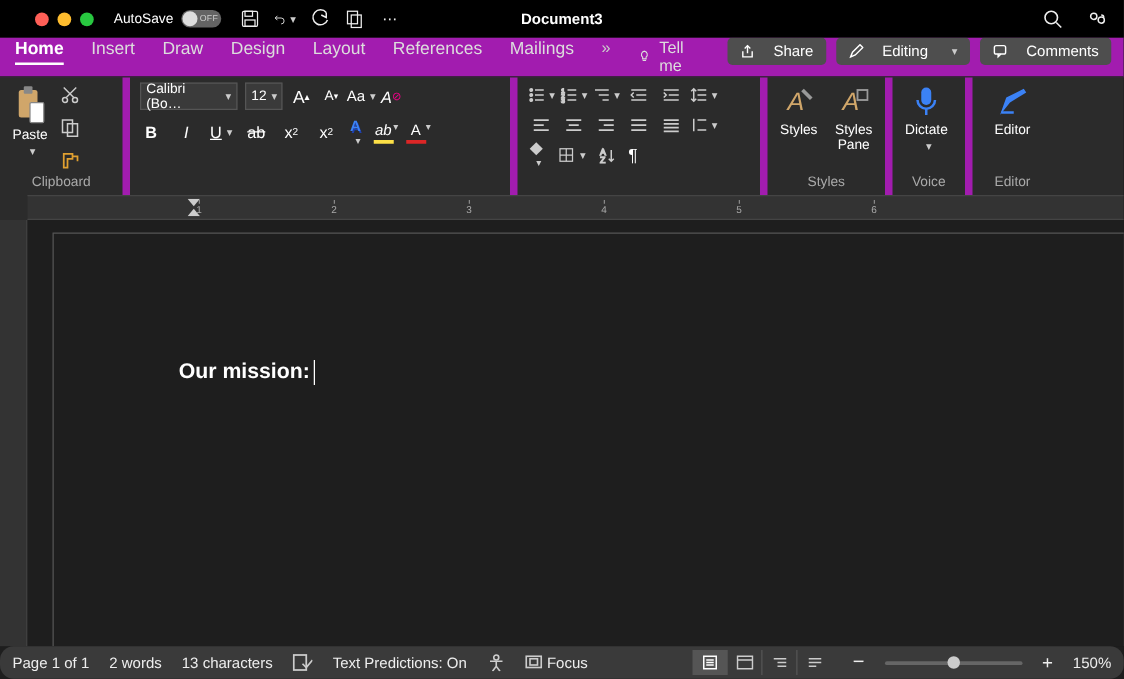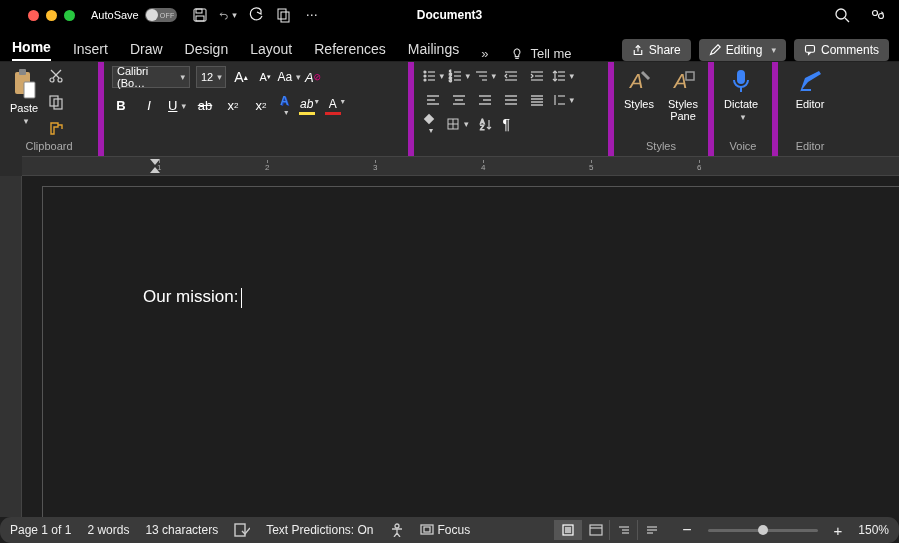--- a/index.html
+++ b/index.html
@@ -9,25 +9,25 @@
 .traffic span { width:11px; height:11px; border-radius:50%; }
 .traffic .r{background:#ff5f57;} .traffic .y{background:#febc2e;} .traffic .g{background:#28c840;}
 .autosave { margin-left:16px; font-size:11px; color:#fff; display:flex; align-items:center; gap:6px; }
 .switch { width:32px; height:14px; background:#646464; border-radius:7px; position:relative; display:flex; align-items:center; }
 .switch .knob { width:12px; height:12px; border-radius:50%; background:#ddd; position:absolute; left:1px; }
 .switch .off { font-size:7px; color:#ccc; margin-left:15px; letter-spacing:.3px;}
 .qat { display:flex; gap:10px; margin-left:14px; align-items:center; }
 .qat-btn { width:18px; height:18px; display:flex; align-items:center; justify-content:center; cursor:pointer; color:#eee;}
 .doc-title { position:absolute; left:50%; transform:translateX(-50%); font-size:12px; font-weight:600; }
 .title-right { position:absolute; right:12px; display:flex; gap:18px; }
-.tabbar { height:32px; background:#000000; display:flex; align-items:flex-end; padding-left:12px; gap:22px; border-bottom:1px solid #222;}
+.tabbar { height:32px; background:#a21caf; display:flex; align-items:flex-start; padding-left:12px; gap:22px; border-bottom:1px solid #222;}
 .tab { font-size:14px; color:#ddd; cursor:pointer; padding-bottom:4px; }
 .tab.active { color:#fff; font-weight:600; border-bottom:2px solid #fff; }
 .tab-right { margin-left:auto; display:flex; gap:8px; padding-right:10px; align-items:center;}
-.action-btn { background:#4e4e4e; border-radius:4px; padding:4px 10px; font-size:12px; display:flex; align-items:center; gap:5px; cursor:pointer;}
+.action-btn { background:#4e4e4e; border-radius:4px; padding:4px 10px; font-size:12px; display:flex; align-items:center; gap:15px; cursor:pointer;}
 .tellme { display:flex; align-items:center; gap:6px; font-size:13px; color:#ddd;}
 .ribbon { height:94px; background:#2b2b2b; display:flex; }
 .group { border-right:6px solid #a21caf; padding:4px 8px 2px 8px; display:flex; flex-direction:column; justify-content:space-between; height:100%; }
 .group-label { font-size:11px; color:#aaa; text-align:center; padding-top:2px; padding-bottom:2px;}
 .group-body { display:flex; gap:6px; align-items:flex-start; flex:1;}
 .big-btn { display:flex; flex-direction:column; align-items:center; gap:2px; cursor:pointer; padding:2px;}
 .big-btn span.lbl { font-size:11px; }
 .mini-stack { display:flex; flex-direction:column; gap:6px; }
 .mini-btn { width:20px; height:20px; display:flex; align-items:center; justify-content:center; cursor:pointer; color:#eee;}
 .font-row { display:flex; gap:6px; align-items:center;}
@@ -36,21 +36,21 @@
 .drop { font-size:9px; margin-left:4px; color:#ccc;}
 .btn-row { display:flex; gap:10px; align-items:center; margin-top:6px;}
 .fmt-btn { width:18px; height:18px; display:flex; align-items:center; justify-content:center; cursor:pointer; font-size:13px;}
 .color-swatch { display:flex; flex-direction:column; align-items:center; cursor:pointer;}
 .color-bar { width:16px; height:3px; margin-top:1px;}
 .para-grid { display:grid; grid-template-columns:repeat(6,22px); grid-auto-rows:20px; gap:4px;}
 .p-btn { display:flex; align-items:center; justify-content:center; cursor:pointer;}
 .ruler-area { height:20px; background:#2b2b2b; position:relative; display:flex;}
 .vruler { width:22px; background:#2b2b2b; }
 .hruler { flex:1; background:#333; border-top:1px solid #444; border-bottom:1px solid #444; position:relative; font-size:8px; color:#aaa; overflow:hidden;}
-.canvas-wrap { position:absolute; top:176px; left:0; right:0; bottom:26px; background:#1e1e1e; display:flex;}
+.canvas-wrap { position:absolute; top:176px; left:0; right:0; bottom:26px; background:#1e1e1e; display:flex;font-weight:bold;}
 .vruler-side { width:22px; background:#333; border-right:1px solid #444;}
 .doc-scroll { flex:1; background:#1e1e1e; position:relative; overflow:hidden;}
 .page { position:absolute; left:20px; top:10px; width:858px; height:900px; background:#1e1e1e; border:1px solid #555;}
 .content { position:absolute; left:100px; top:100px; font-size:17px; color:#fff;}
 .cursor { display:inline-block; width:1px; height:20px; background:#fff; margin-left:3px; vertical-align:middle; animation:blink 1s infinite;}
 @keyframes blink {50%{opacity:0;}}
 .statusbar { position:absolute; bottom:0; left:0; right:0; height:26px; background:#3a3a3a; display:flex; align-items:center; font-size:12px; color:#eee; padding:0 10px; gap:16px;border-radius:11px;}
 .statusbar .sep { flex:1;}
 .view-btns { display:flex; gap:0;}
 .view-btn { width:28px; height:20px; display:flex; align-items:center; justify-content:center; cursor:pointer; border-right:1px solid #555;}

